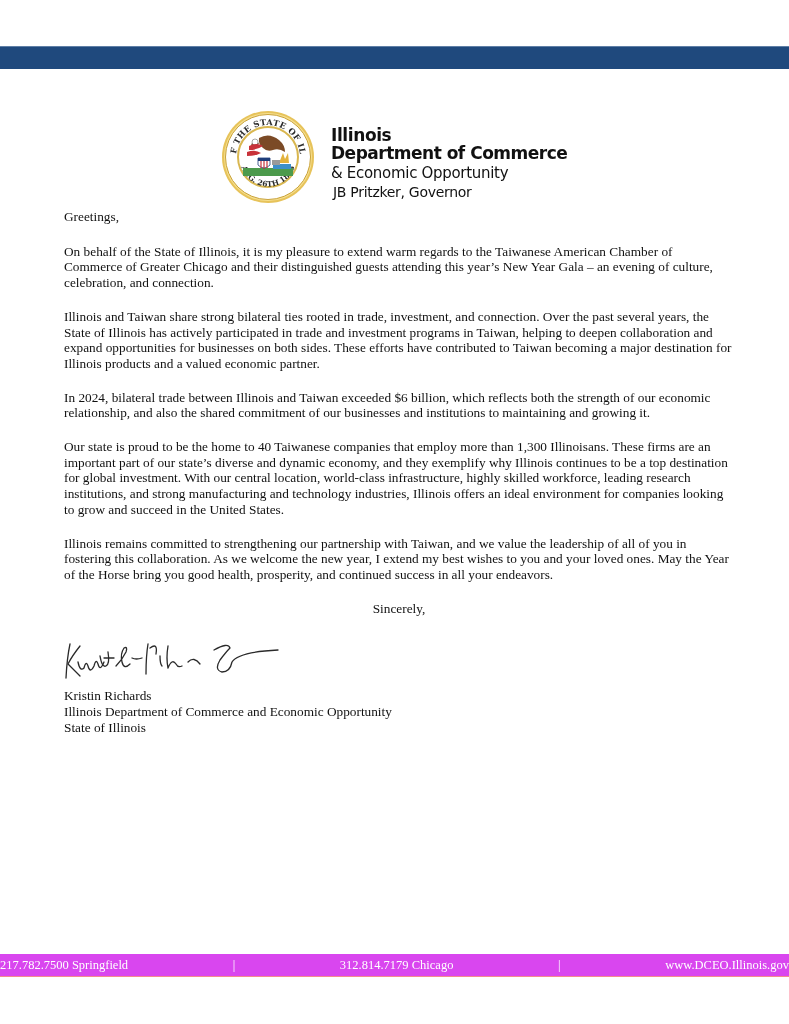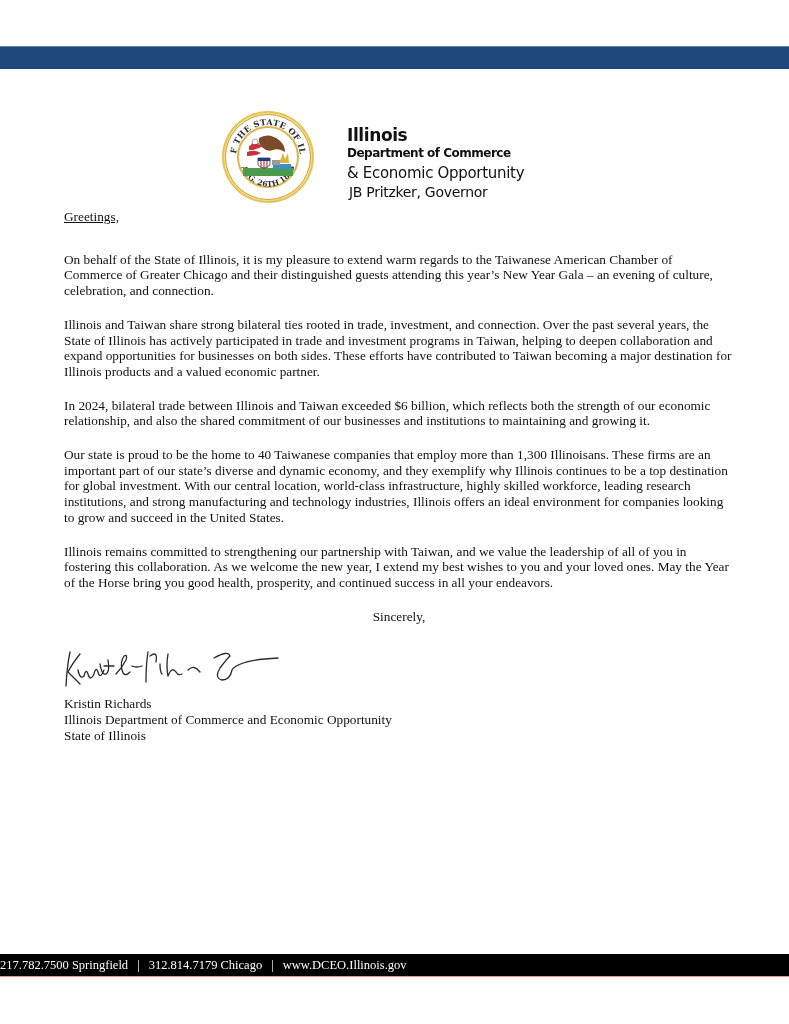--- a/index.html
+++ b/index.html
@@ -6,38 +6,38 @@
     body {
       width: 789px; height: 1024px; background: #ffffff; position: relative; overflow: hidden;
       font-family: "Liberation Serif", "DejaVu Serif", serif; color: #111111;
     }
     .top-bar {
       position: absolute; left: 0; top: 46px; width: 789px; height: 23px;
       background: #1f497d; border-top: 1px solid #5f7fa6; box-sizing: border-box;
     }
     .bottom-bar {
       position: absolute; left: 0; top: 954px; width: 789px; height: 23px;
-      background: #000000; display: flex; align-items: center; justify-content: flex-start;
+      background: #d946ef; display: flex; align-items: center; justify-content: space-between;
       color: #ffffff; font-family: "Liberation Serif", serif; font-size: 12.5px; letter-spacing: 0px;
       border-bottom: 1px solid #f48a8d; box-sizing: border-box;
     }
     .bottom-bar .sep { margin: 0 9px; }
     .logo { position: absolute; left: 221px; top: 110px; width: 360px; height: 95px; }
     .seal { position: absolute; left: 0; top: 0; width: 94px; height: 94px; }
-    .logo-text { position: absolute; left: 126px; top: 16px; font-family: "DejaVu Sans", "Liberation Sans", sans-serif; color: #111; }
+    .logo-text { position: absolute; left: 110px; top: 16px; font-family: "DejaVu Sans", "Liberation Sans", sans-serif; color: #111; }
     .logo-l1 { font-weight: bold; font-size: 17px; line-height: 18px; letter-spacing: -0.4px; }
-    .logo-l2 { font-weight: bold; font-size: 12px; line-height: 19px; letter-spacing: -0.5px; }
+    .logo-l2 { font-weight: bold; font-size: 17px; line-height: 19px; letter-spacing: -0.5px; }
     .logo-l3 { font-size: 15px; line-height: 20px; letter-spacing: -0.3px; }
     .logo-l4 { font-size: 14px; line-height: 14px; margin-left: 2px; letter-spacing: -0.3px; margin-top: 2px; }
     .letter {
       position: absolute; left: 64px; top: 209px; width: 670px;
       font-size: 13.3px; line-height: 15.7px;
     }
     .letter p { margin: 0 0 18px 0; }
-    .letter .greeting { margin-bottom: 27px; text-decoration: underline; }
+    .letter .greeting { margin-bottom: 19px; }
     .closing { margin: 0; text-align: center; }
     .signature { height: 48px; width: 220px; margin-top: 2px; margin-bottom: 0px; position: relative; }
     .sig-block div { line-height: 15.9px; }
   </style>
 </head>
 <body>
 
 <div class="top-bar"></div>
 
 <div class="logo">

